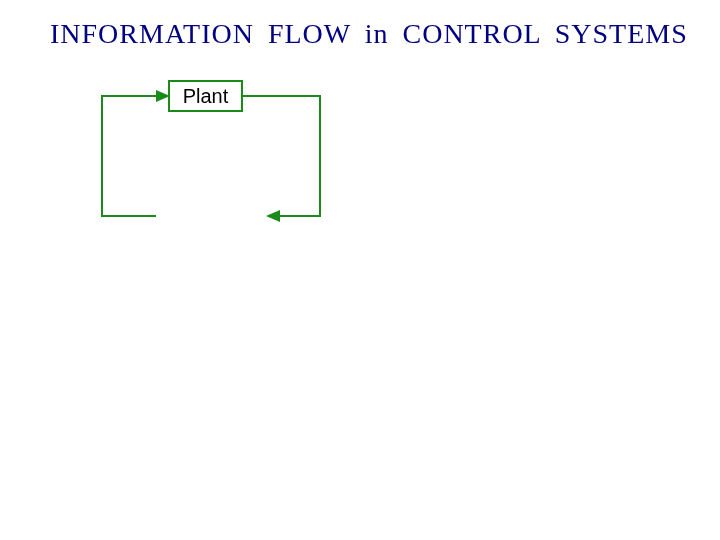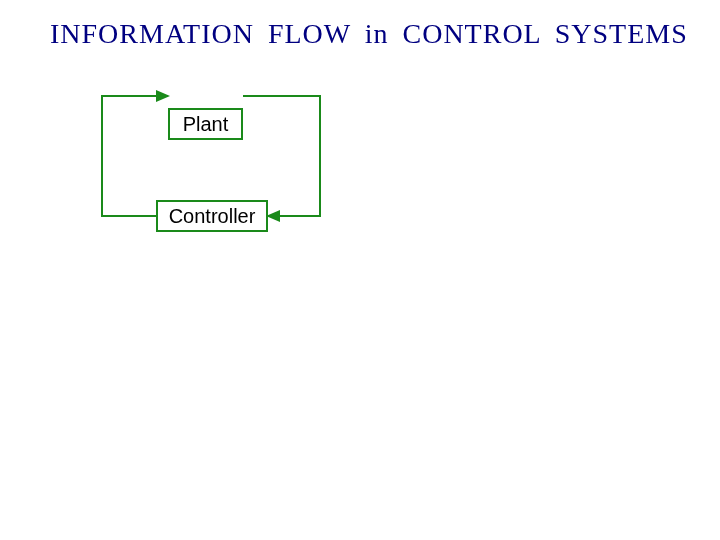--- a/index.html
+++ b/index.html
@@ -36,21 +36,20 @@
       display: flex;
       align-items: center;
       justify-content: center;
       padding: 2px 12px;
     }
     .plant {
       top: 10px;
       left: 78px;
       width: 75px;
       height: 32px;
-      margin-top: 28px;
     }
     .controller {
       top: 130px;
       left: 66px;
       width: 112px;
       height: 32px;
     }
     svg.wires {
       position: absolute;
       top: 0;
@@ -73,16 +72,13 @@
     </defs>
 
     <path d="M 153 26 L 230 26 L 230 146 L 178 146" fill="none" stroke="#1a8a1a" stroke-width="2" marker-end="url(#arrow)"></path>
 
     <path d="M 66 146 L 12 146 L 12 26 L 78 26" fill="none" stroke="#1a8a1a" stroke-width="2" marker-end="url(#arrow)"></path>
   </svg>
 
   <div class="box plant">
     <span>Plant</span>
   </div>
-  <div class="box controller">
-    <span>Controller</span>
-  </div>
 </div>
 
 </body></html>

